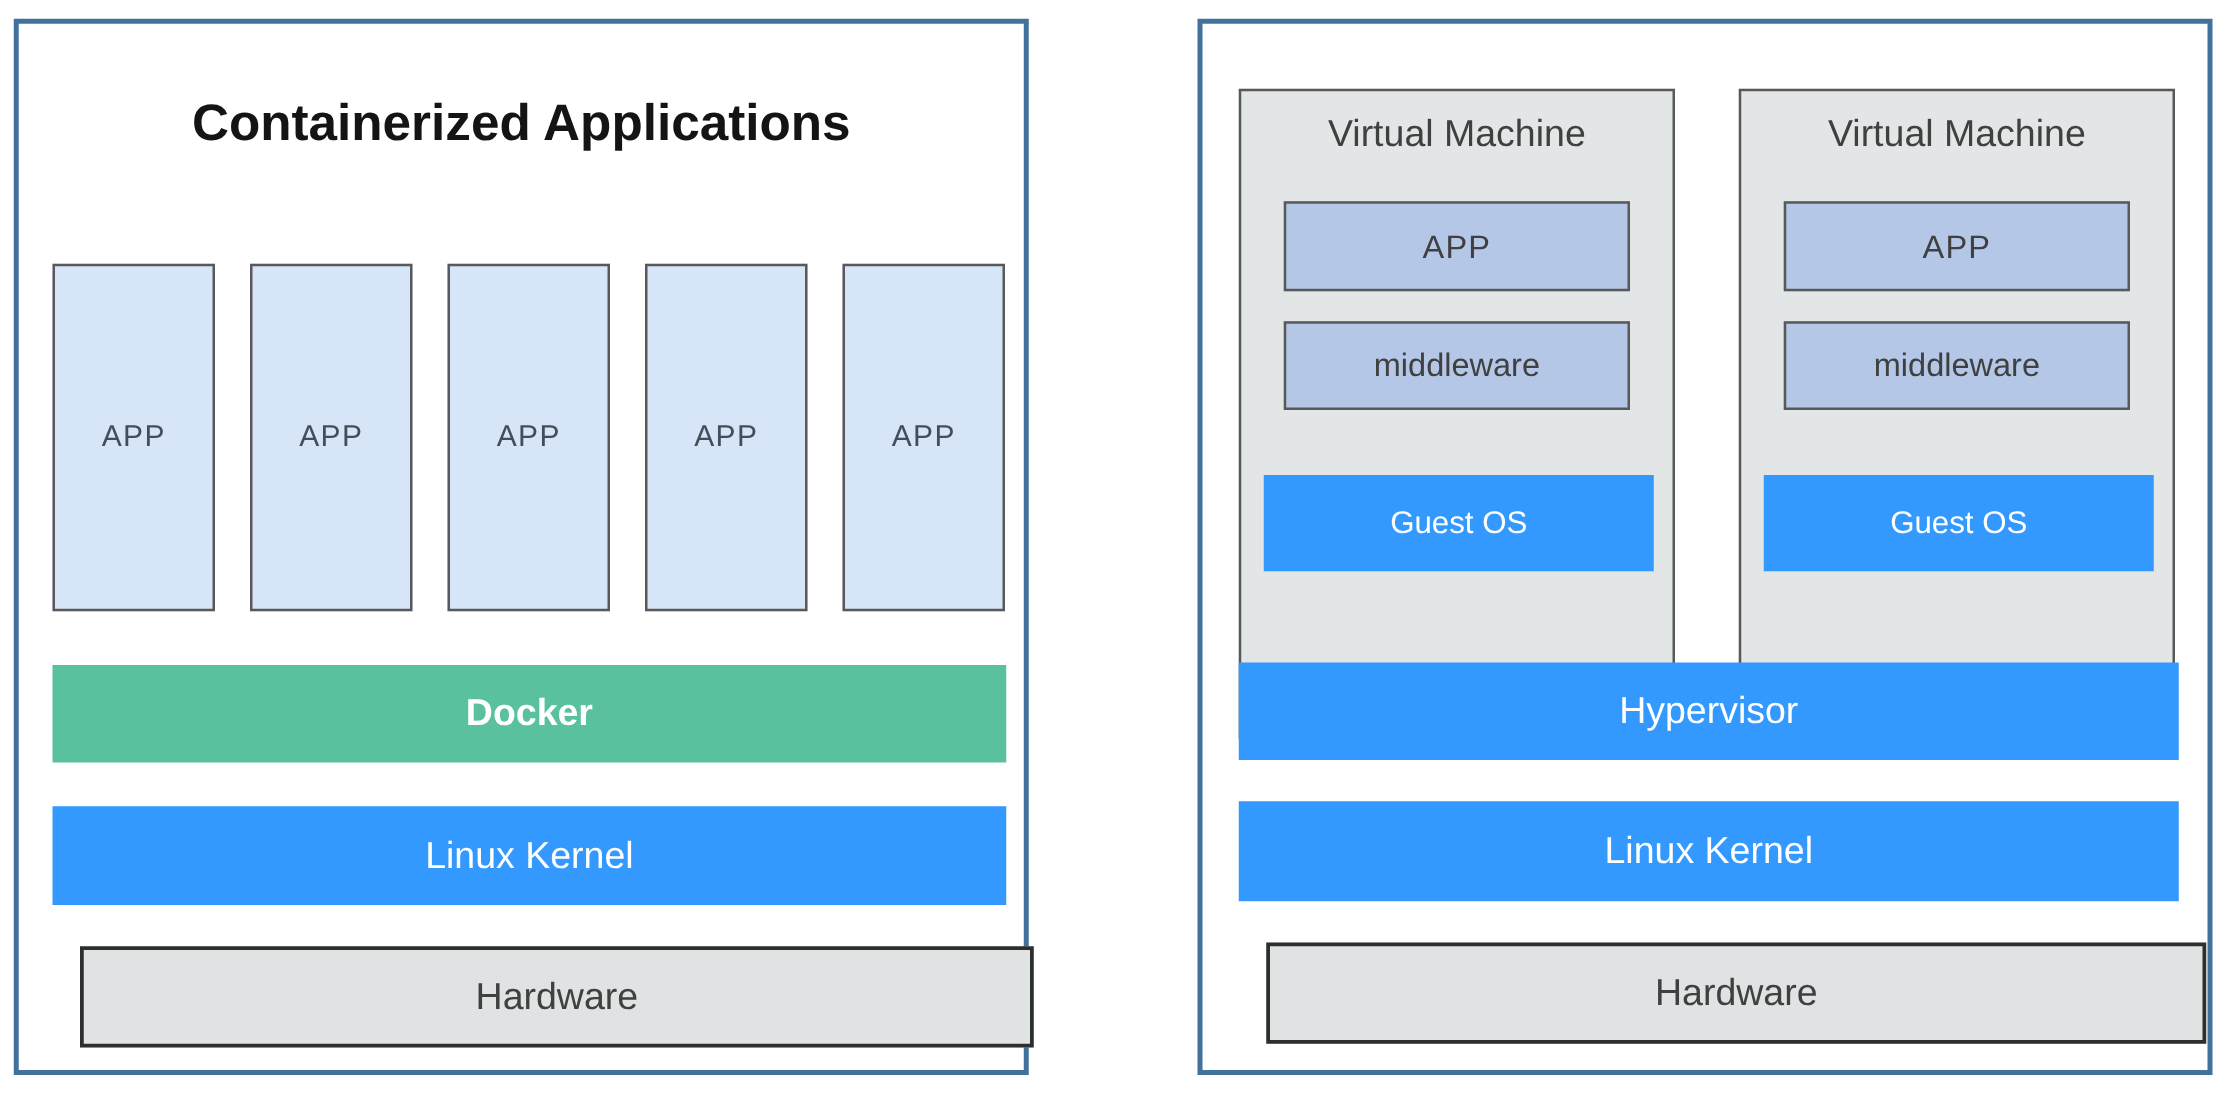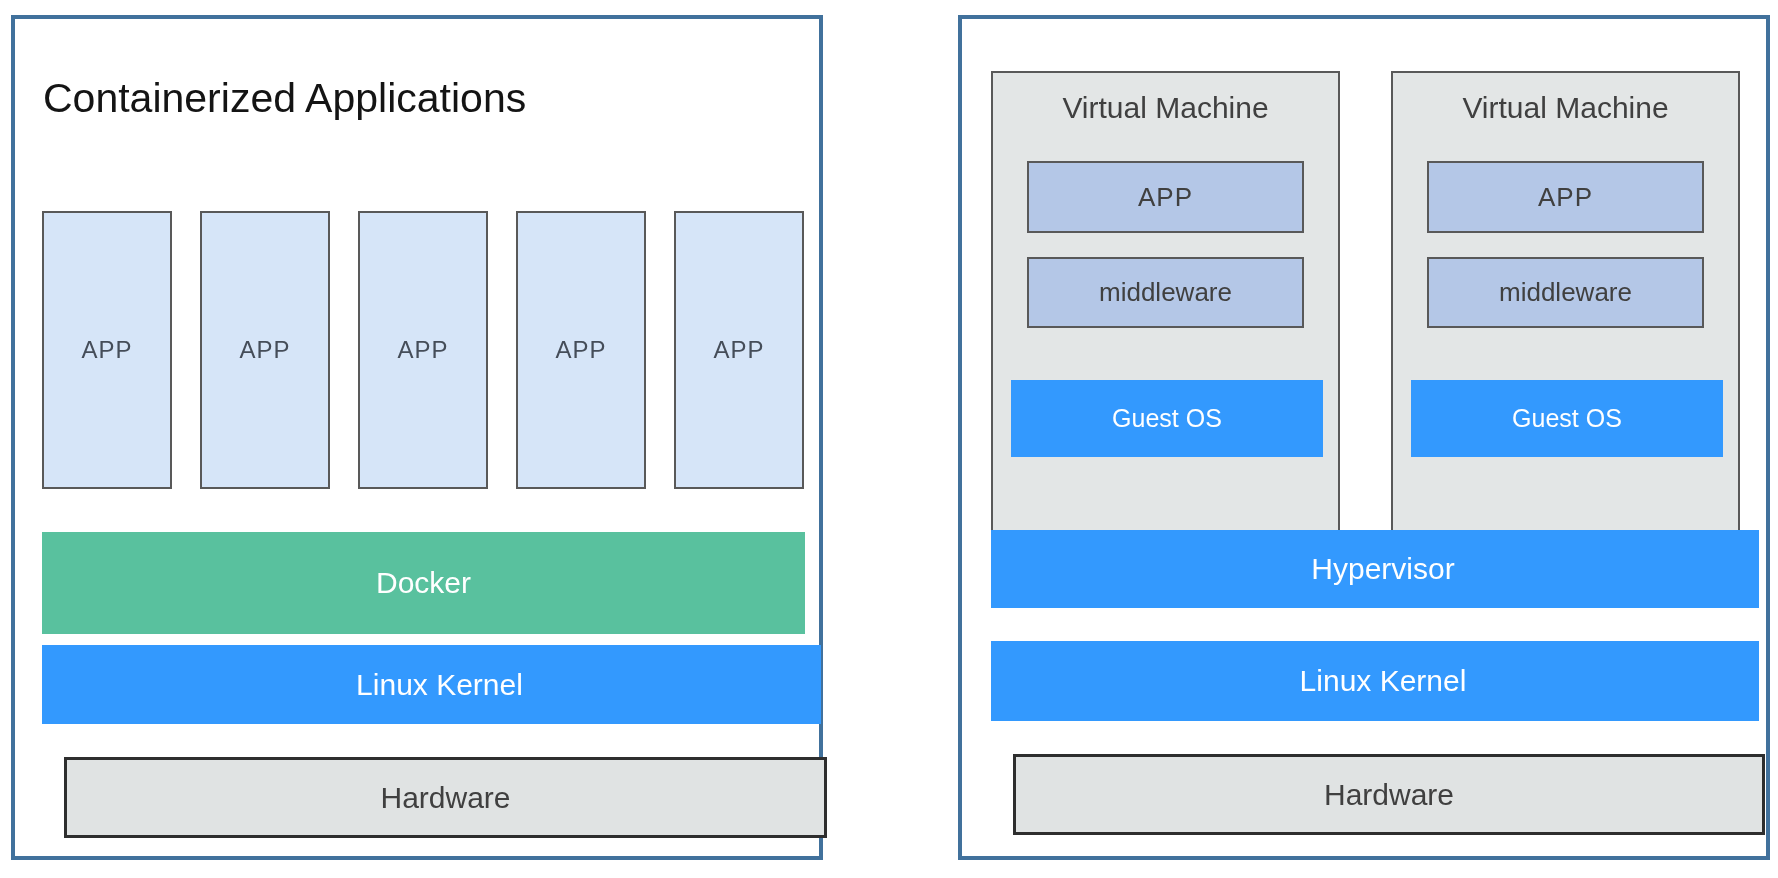--- a/index.html
+++ b/index.html
@@ -25,41 +25,41 @@
   }
   .panel{
     position:absolute;top:15px;width:812px;height:845px;
     border:4px solid var(--panel-border);box-sizing:border-box;background:#fff;
   }
   #left-panel{left:11px;}
   #right-panel{left:958px;}
 
   
   .left-title{
-    position:absolute;top:56px;left:0;width:100%;text-align:left;
-    font-size:41px;color:var(--title-text);font-weight:400;padding-left:28px;
+    position:absolute;top:56px;left:0;width:100%;text-align:center;
+    font-size:41px;color:var(--title-text);font-weight:700;
   }
   .apps-row{
     position:absolute;left:27px;top:192px;width:762px;height:278px;
     display:flex;justify-content:space-between;
   }
   .app-box{
     width:130px;height:100%;background:var(--app-fill);
     border:2px solid var(--app-border);box-sizing:border-box;
     display:flex;align-items:center;justify-content:center;
   }
   .app-label{font-size:24px;color:var(--app-text);letter-spacing:1px;}
 
   .bar{
     position:absolute;left:27px;width:763px;
     display:flex;align-items:center;justify-content:center;
     font-size:30px;
   }
-  .blue-bar{background:var(--blue);color:#ffffff;padding-left:16px;}
-  .docker{top:513px;height:102px;background:var(--green);color:#ffffff;}
+  .blue-bar{background:var(--blue);color:#ffffff;}
+  .docker{top:513px;height:78px;background:var(--green);color:#ffffff;font-weight:bold;}
   .kernel-left{top:626px;height:79px;}
   .hardware{
     background:var(--hw-fill);border:3px solid var(--hw-border);
     box-sizing:border-box;color:var(--dark-text);margin-left:22px;
   }
   .hw-left{top:738px;height:81px;}
 
   
   #right-panel .bar{left:29px;width:752px;}
   .hypervisor{top:511px;height:78px;}

